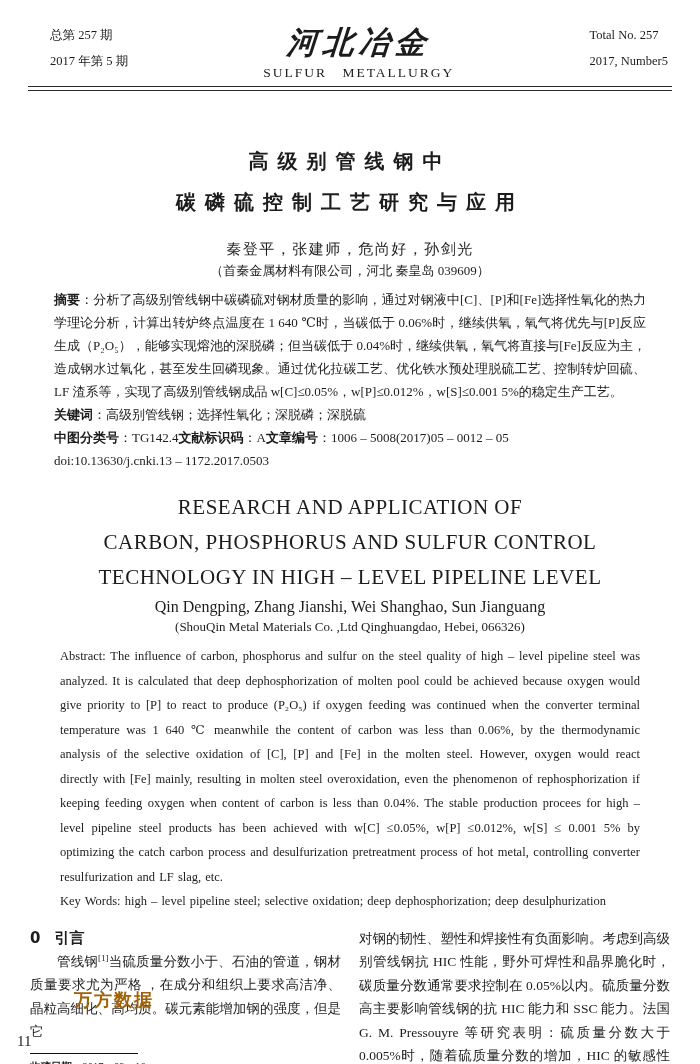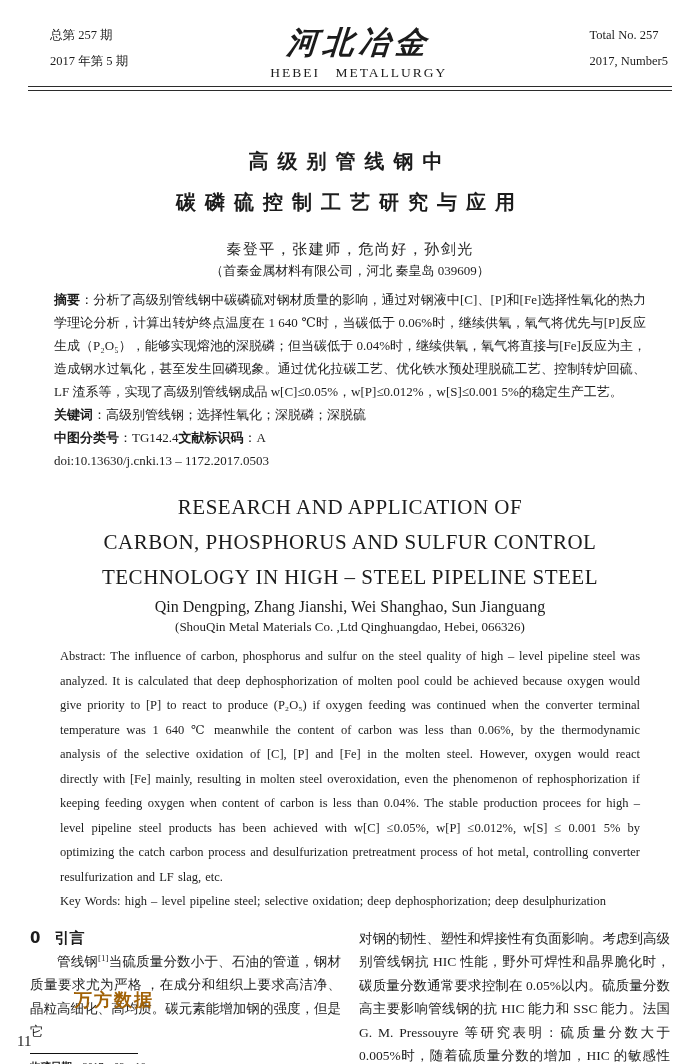--- a/index.html
+++ b/index.html
@@ -60,21 +60,21 @@
 
 <div class="page">
 
   <div class="journal-header">
     <div class="jh-left">
       <div>总第 257 期</div>
       <div>2017 年第 5 期</div>
     </div>
     <div class="jh-center">
       <div class="journal-cn">河北冶金</div>
-      <div class="journal-en">HEBEI METALLURGY</div>
+      <div class="journal-en">SULFUR METALLURGY</div>
     </div>
     <div class="jh-right">
       <div>Total No. 257</div>
       <div>2017, Number5</div>
     </div>
   </div>
   <div class="double-rule"></div>
 
   <div class="title-cn">
     <div>高级别管线钢中</div>
@@ -82,28 +82,29 @@
   </div>
   <div class="authors-cn">秦登平，张建师，危尚好，孙剑光</div>
   <div class="affil-cn">（首秦金属材料有限公司，河北 秦皇岛 039609）</div>
 
   <div class="meta-block">
     <div><span class="label-hei">摘要</span><span>：分析了高级别管线钢中碳磷硫对钢材质量的影响，通过对钢液中[C]、[P]和[Fe]选择性氧化的热力学理论分析，计算出转炉终点温度在 1 640 ℃时，当碳低于 0.06%时，继续供氧，氧气将优先与[P]反应生成（P₂O₅），能够实现熔池的深脱磷；但当碳低于 0.04%时，继续供氧，氧气将直接与[Fe]反应为主，造成钢水过氧化，甚至发生回磷现象。通过优化拉碳工艺、优化铁水预处理脱硫工艺、控制转炉回硫、LF 渣系等，实现了高级别管线钢成品 w[C]≤0.05%，w[P]≤0.012%，w[S]≤0.001 5%的稳定生产工艺。</span></div>
     <div><span class="label-hei">关键词</span><span>：高级别管线钢；选择性氧化；深脱磷；深脱硫</span></div>
     <div class="clc-line">
       <span><span class="label-hei">中图分类号</span><span>：TG142.4</span></span>
       <span><span class="label-hei">文献标识码</span><span>：A</span></span>
+      <span><span class="label-hei">文章编号</span><span>：1006 – 5008(2017)05 – 0012 – 05</span></span>
     </div>
     <div>doi:10.13630/j.cnki.13 – 1172.2017.0503</div>
   </div>
 
   <div class="title-en">
     <div>RESEARCH AND APPLICATION OF</div>
     <div>CARBON, PHOSPHORUS AND SULFUR CONTROL</div>
-    <div>TECHNOLOGY IN HIGH – STEEL PIPELINE STEEL</div>
+    <div>TECHNOLOGY IN HIGH – LEVEL PIPELINE LEVEL</div>
   </div>
   <div class="authors-en">Qin Dengping, Zhang Jianshi, Wei Shanghao, Sun Jianguang</div>
   <div class="affil-en">(ShouQin Metal Materials Co. ,Ltd Qinghuangdao, Hebei, 066326)</div>
 
   <div class="abstract-en">
     <div><span>Abstract:</span><span> The influence of carbon, phosphorus and sulfur on the steel quality of high – level pipeline steel was analyzed. It is calculated that deep dephosphorization of molten pool could be achieved because oxygen would give priority to [P] to react to produce (P₂O₅) if oxygen feeding was continued when the converter terminal temperature was 1 640 ℃ meanwhile the content of carbon was less than 0.06%, by the thermodynamic analysis of the selective oxidation of [C], [P] and [Fe] in the molten steel. However, oxygen would react directly with [Fe] mainly, resulting in molten steel overoxidation, even the phenomenon of rephosphorization if keeping feeding oxygen when content of carbon is less than 0.04%. The stable production procees for high – level pipeline steel products has been achieved with w[C] ≤0.05%, w[P] ≤0.012%, w[S] ≤ 0.001 5% by optimizing the catch carbon process and desulfurization pretreatment process of hot metal, controlling converter resulfurization and LF slag, etc.</span></div>
     <div><span>Key Words:</span><span> high – level pipeline steel; selective oxidation; deep dephosphorization; deep desulphurization</span></div>
   </div>
 
   <div class="columns">

